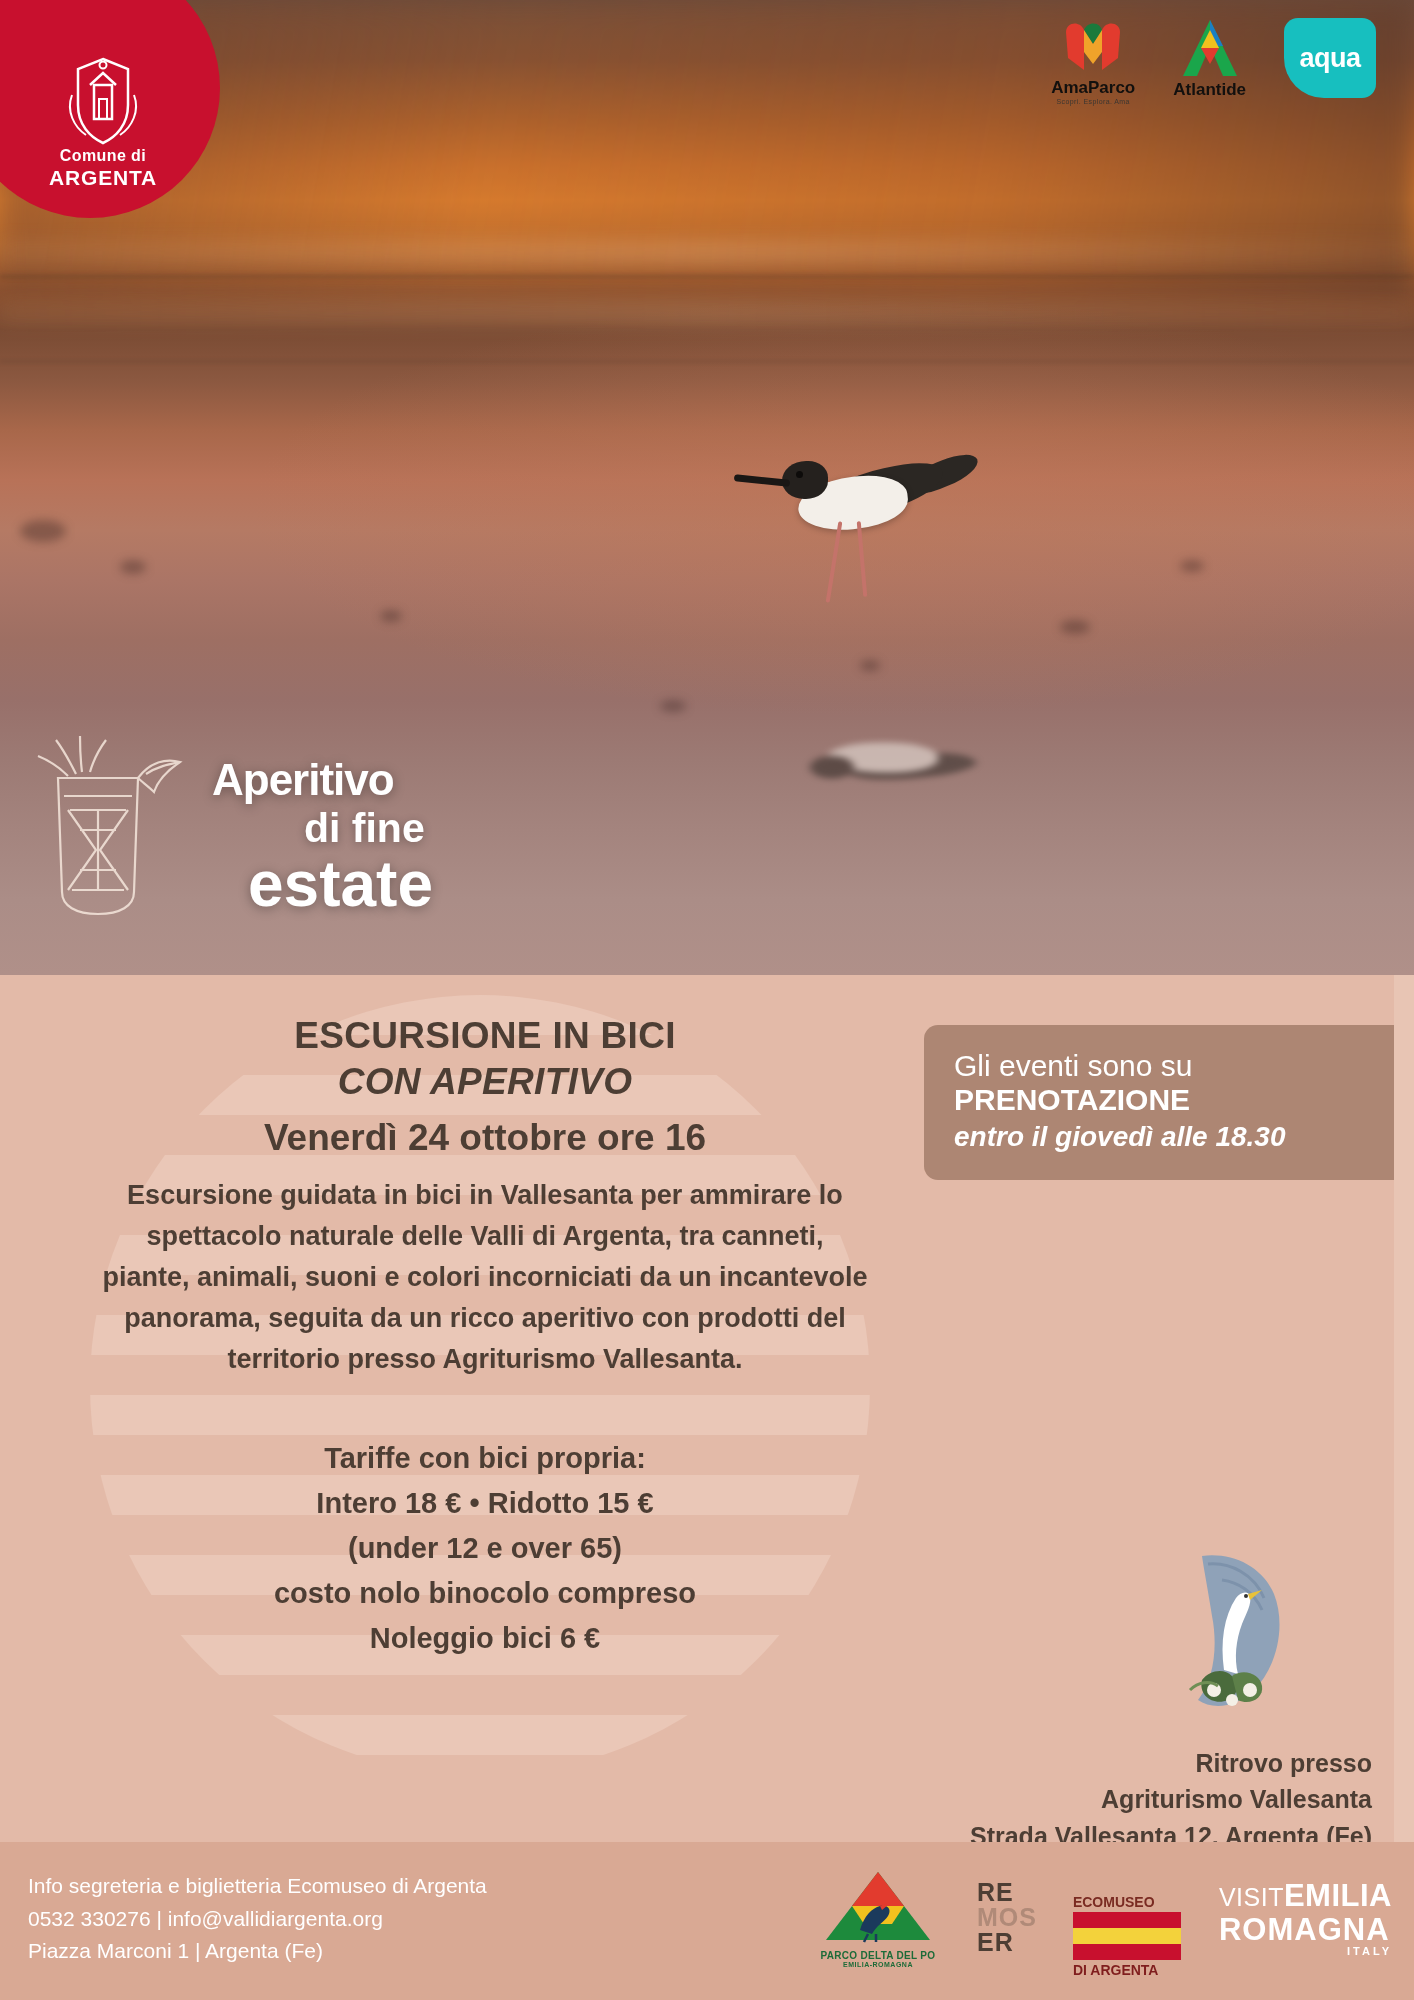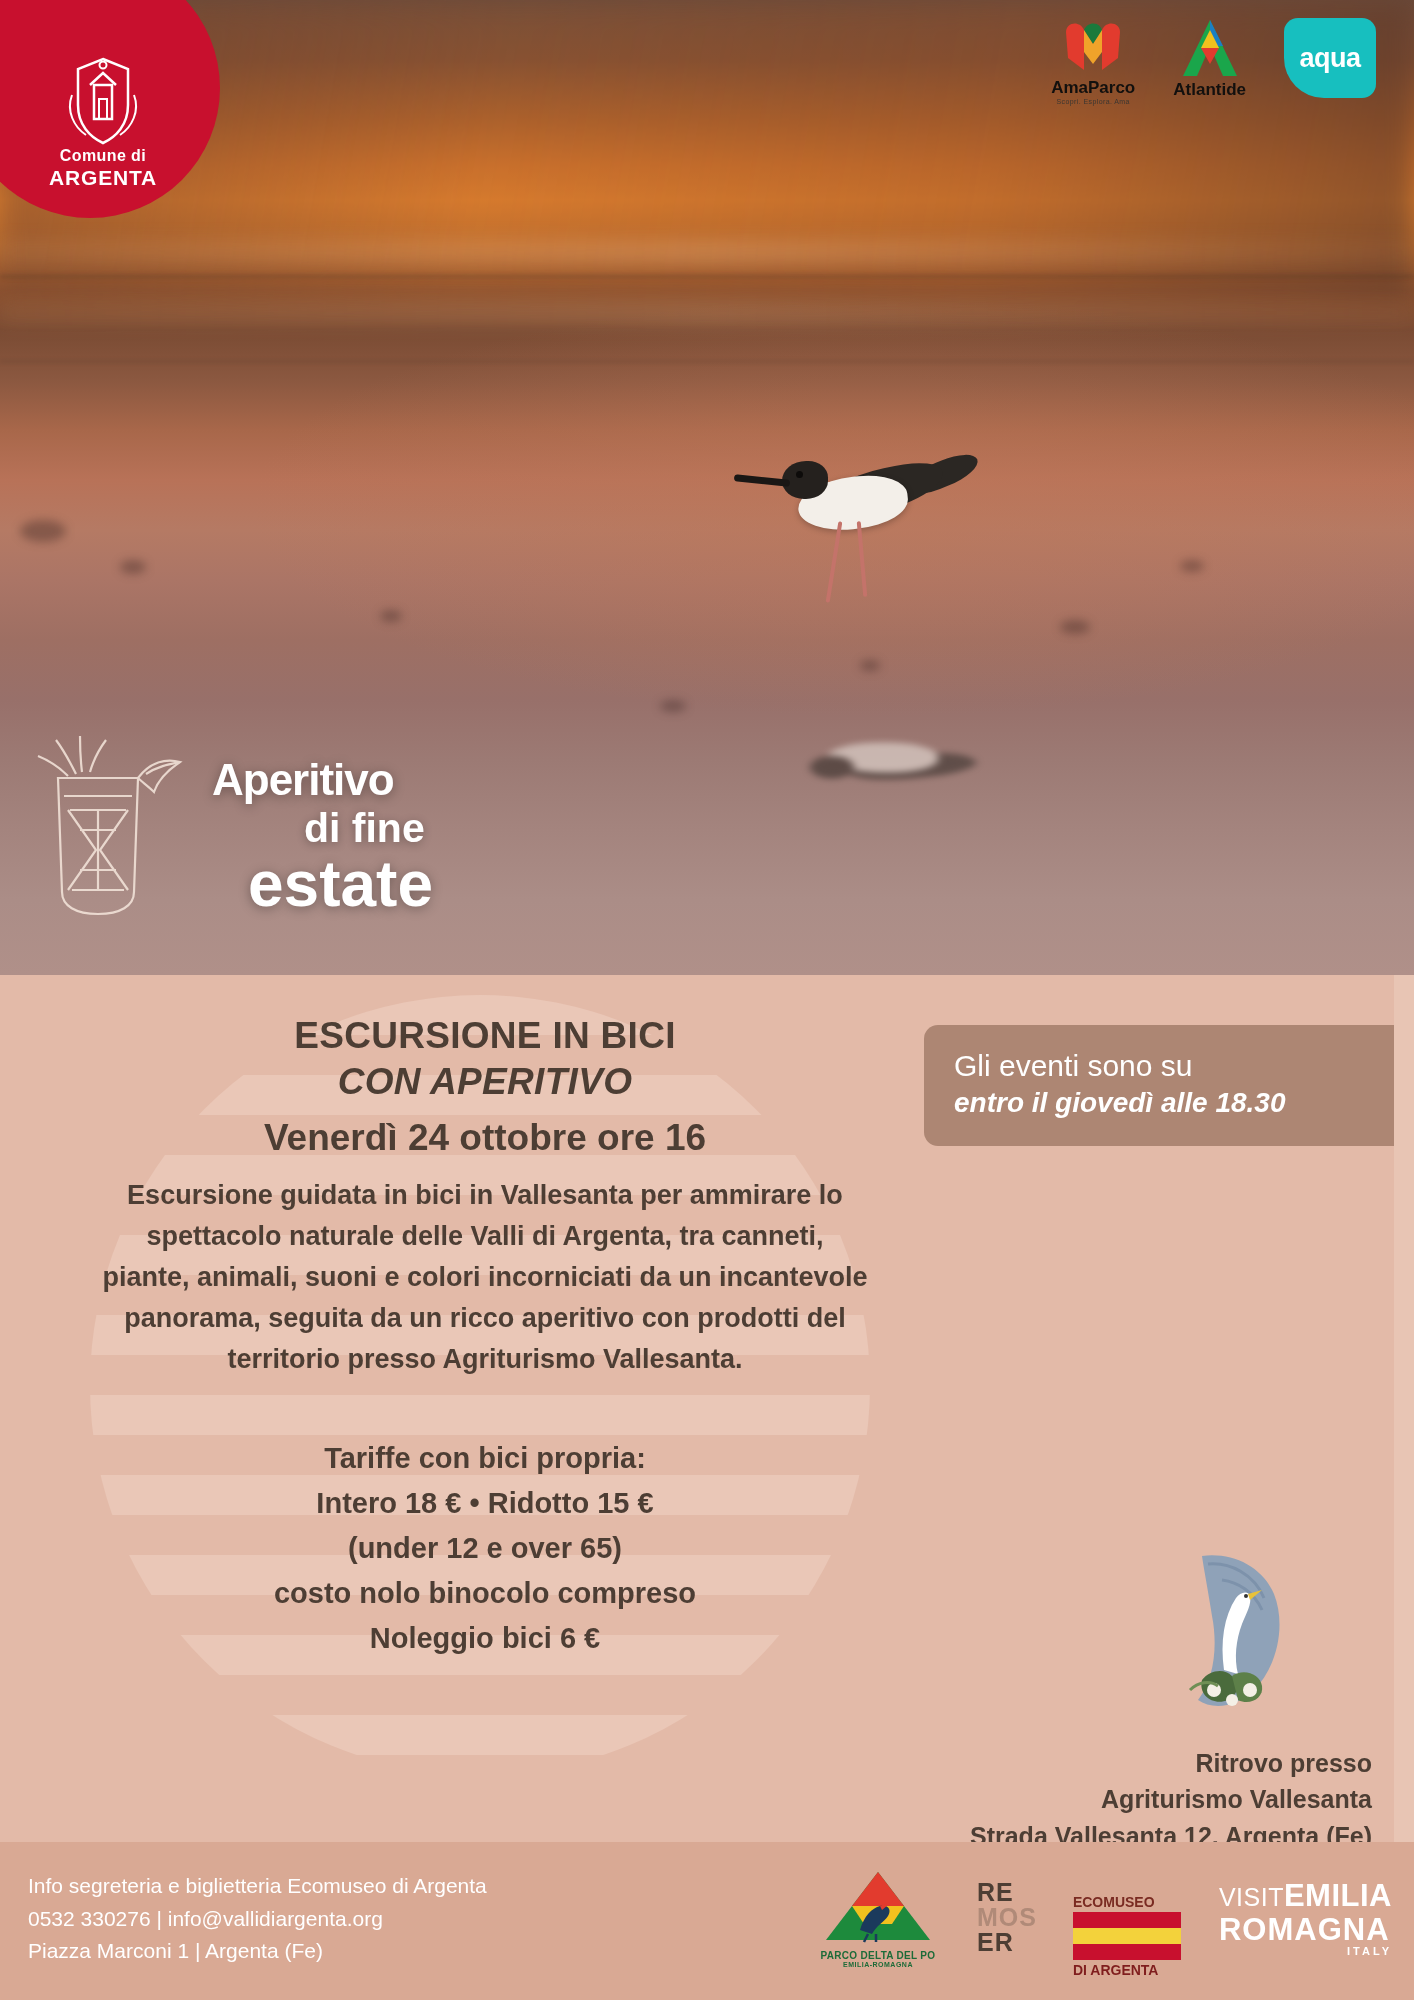--- a/index.html
+++ b/index.html
@@ -356,20 +356,21 @@
         <div>Tariffe con bici propria:</div>
         <div>Intero 18 € • Ridotto 15 €</div>
         <div>(under 12 e over 65)</div>
         <div>costo nolo binocolo compreso</div>
         <div>Noleggio bici 6 €</div>
       </div>
     </div>
 
     <div class="booking-box">
       <div class="booking-l1">Gli eventi sono su</div>
+      <div class="booking-l2">PRENOTAZIONE</div>
       <div class="booking-l3">entro il giovedì alle 18.30</div>
     </div>
 
     <div class="heron-logo">
       <svg viewBox="0 0 130 170" width="130" height="170">
         <path d="M40 6 C70 2 100 16 112 44 C124 74 116 116 92 140 C74 158 50 160 36 150 C52 130 56 96 50 66 C46 40 42 20 40 6 Z" fill="#8fa2b8"></path>
         <path d="M46 14 C68 12 92 24 102 48" stroke="#7d92ab" stroke-width="3" fill="none"></path>
         <path d="M60 30 C76 32 92 42 100 60" stroke="#7d92ab" stroke-width="3" fill="none"></path>
         <path d="M62 120 C58 92 62 66 74 48 C78 42 86 40 88 46 C90 54 84 64 80 74 C74 90 72 108 76 124 Z" fill="#ffffff"></path>
         <path d="M86 44 L100 40 L88 50 Z" fill="#e8c23a"></path>

